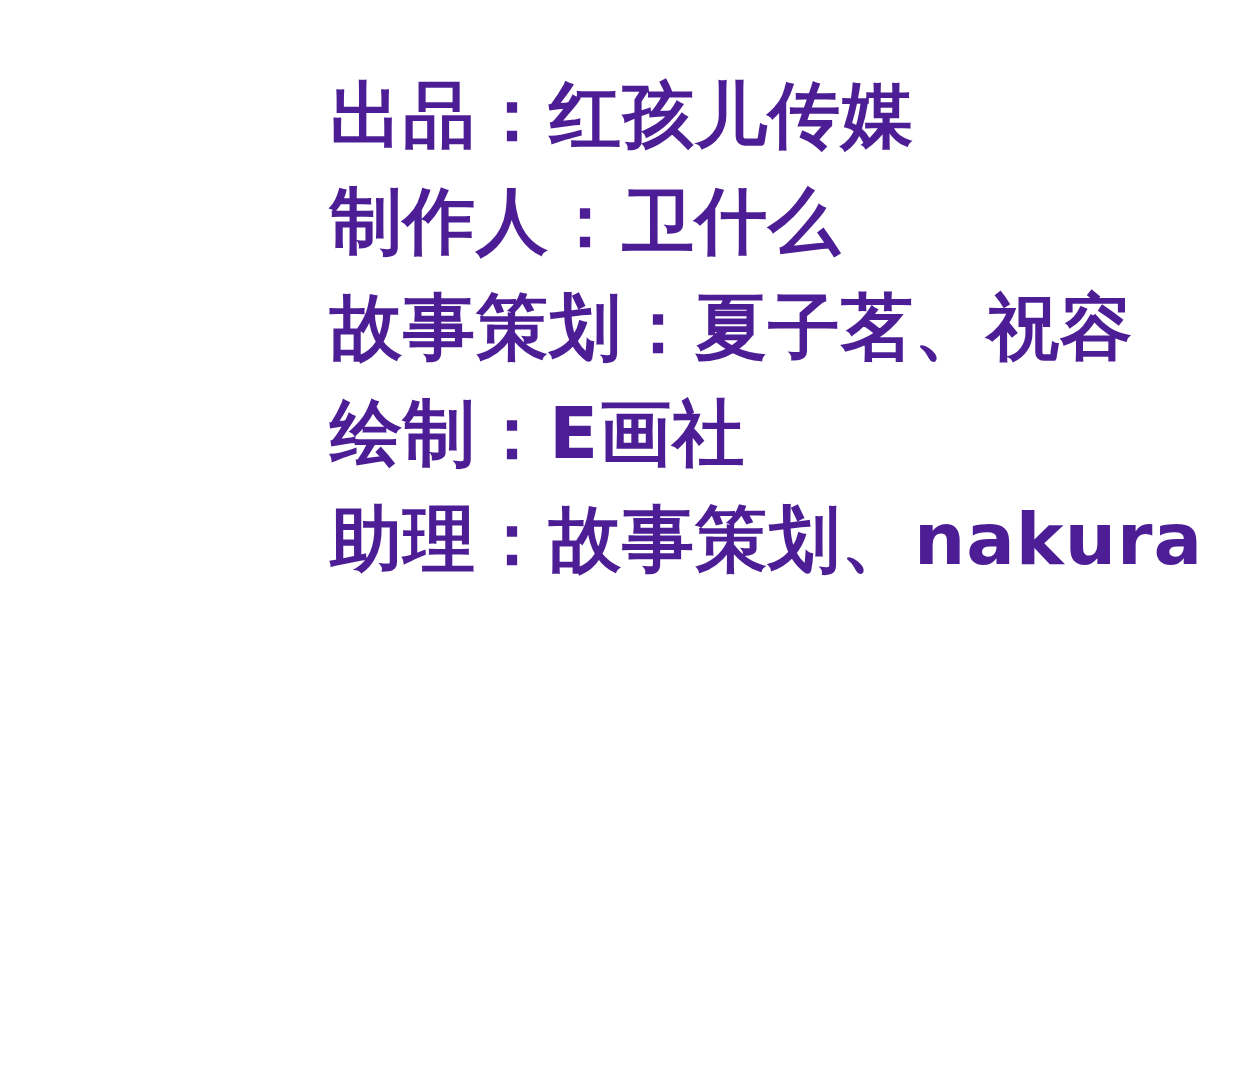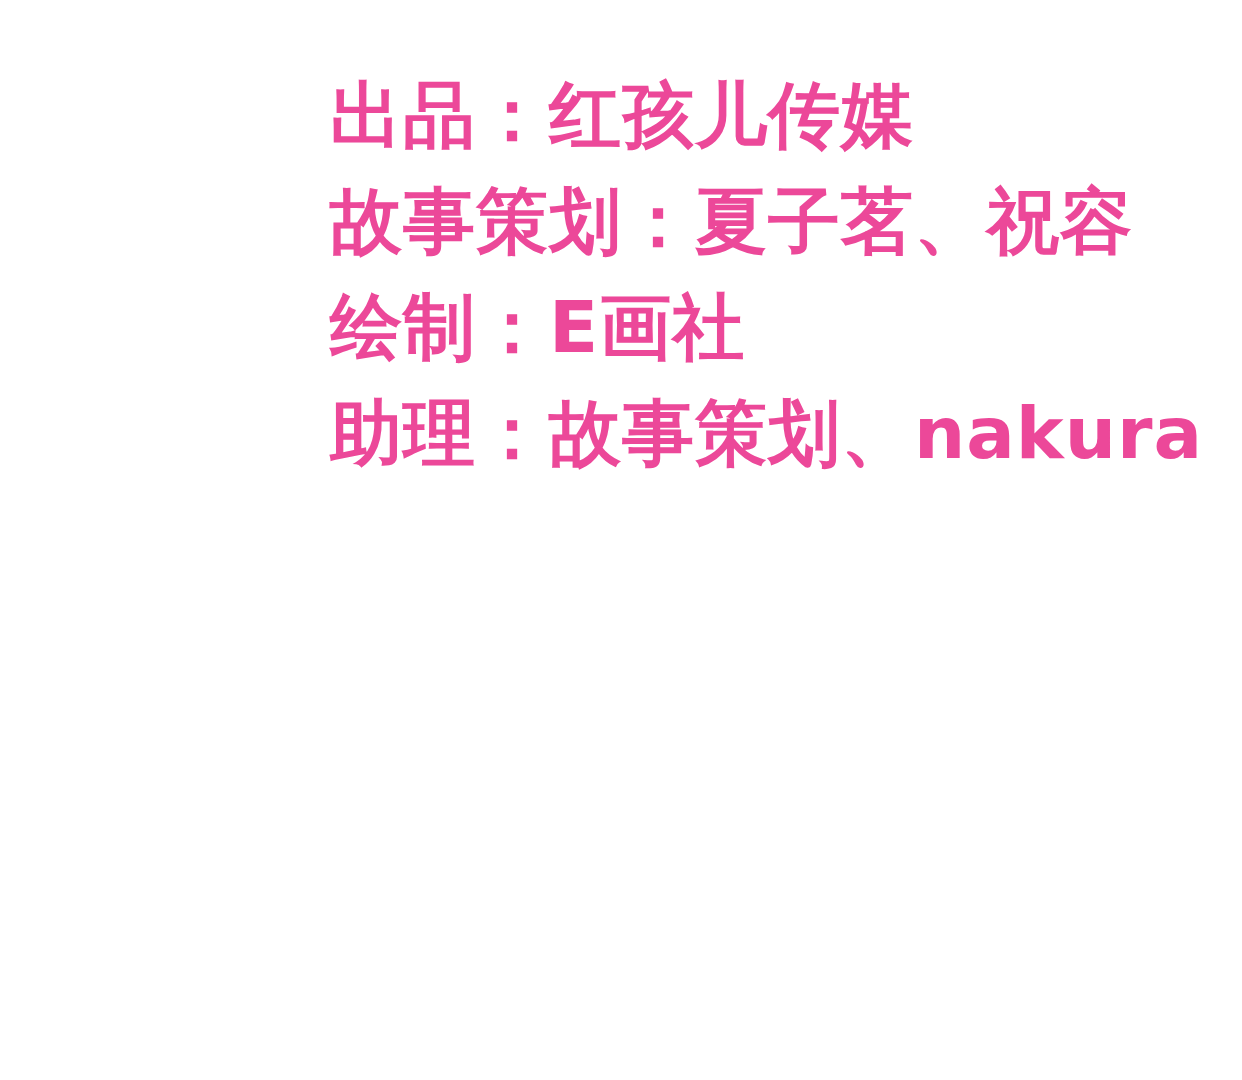--- a/index.html
+++ b/index.html
@@ -20,30 +20,31 @@
     background: #ffffff;
     box-sizing: border-box;
     padding: 62px 0 0 0;
     display: flex;
     flex-direction: column;
     align-items: flex-start;
   }
   .credit-line {
     margin: 0;
     padding: 0 0 0 330px;
-    color: #ec4899;
+    color: #4c1d95;
     font-size: 72px;
     line-height: 106px;
     font-weight: 700;
     letter-spacing: 1px;
     white-space: nowrap;
     font-family: "DejaVu Sans", "Liberation Sans", sans-serif;
   }
 </style>
 </head>
 <body>
 
 <div class="credits-page">
   <p class="credit-line">出品：红孩儿传媒</p>
+  <p class="credit-line">制作人：卫什么</p>
   <p class="credit-line">故事策划：夏子茗、祝容</p>
   <p class="credit-line">绘制：E画社</p>
   <p class="credit-line">助理：故事策划、nakura</p>
 </div>
 
 </body></html>

